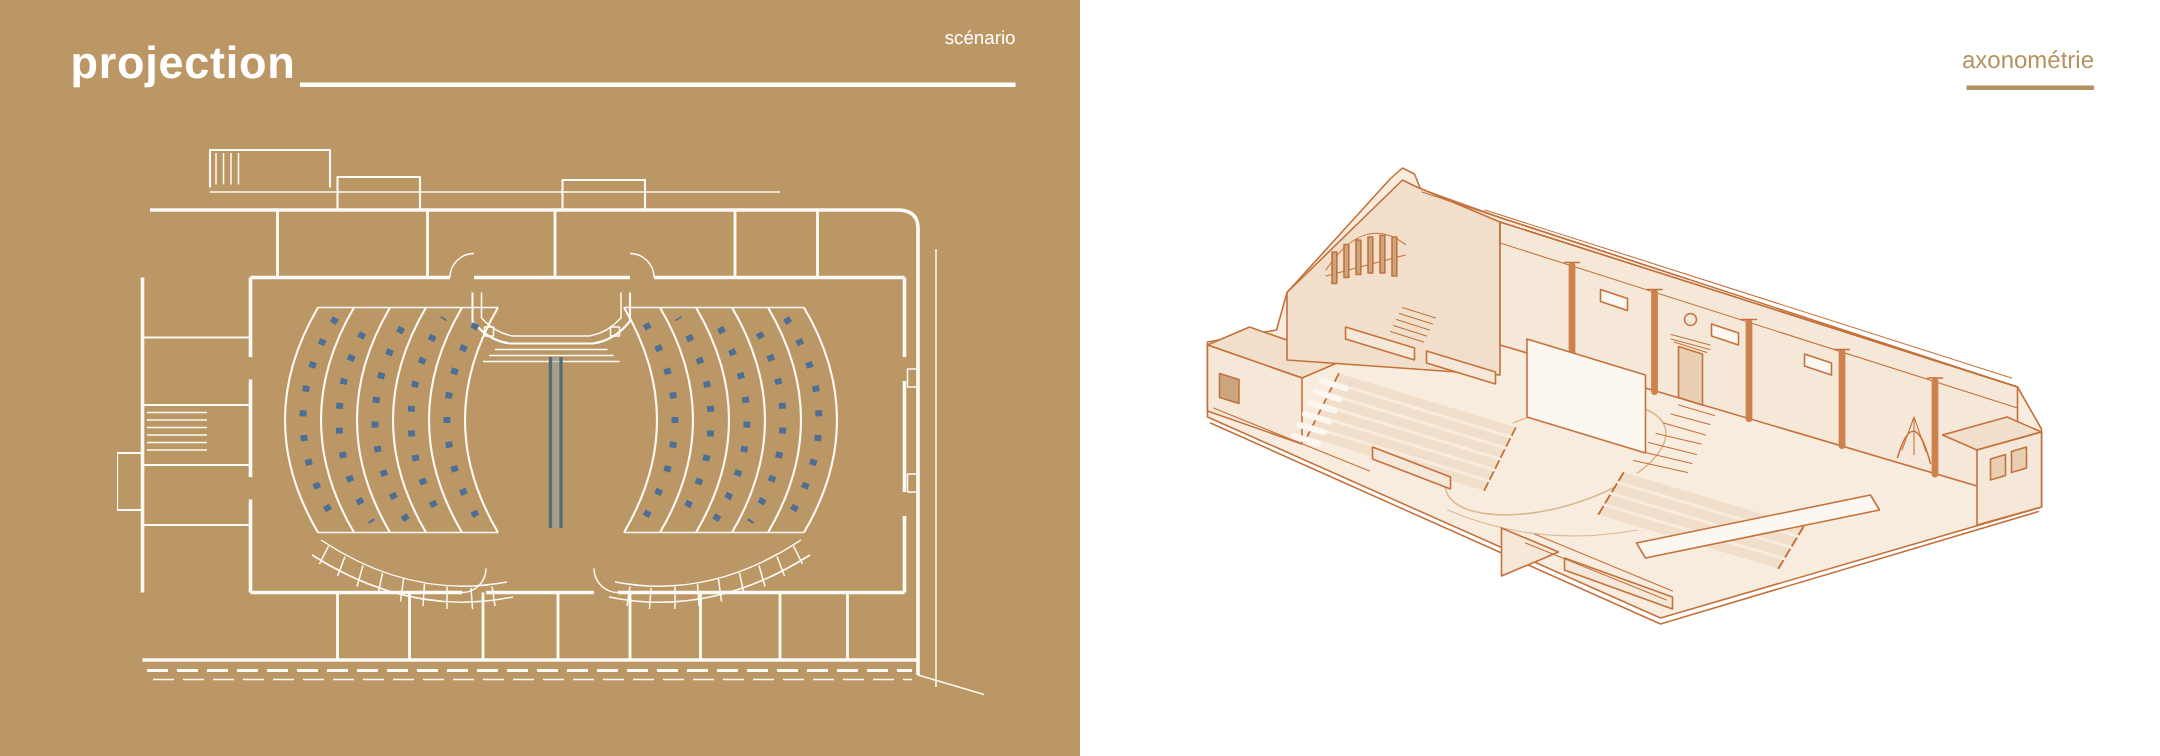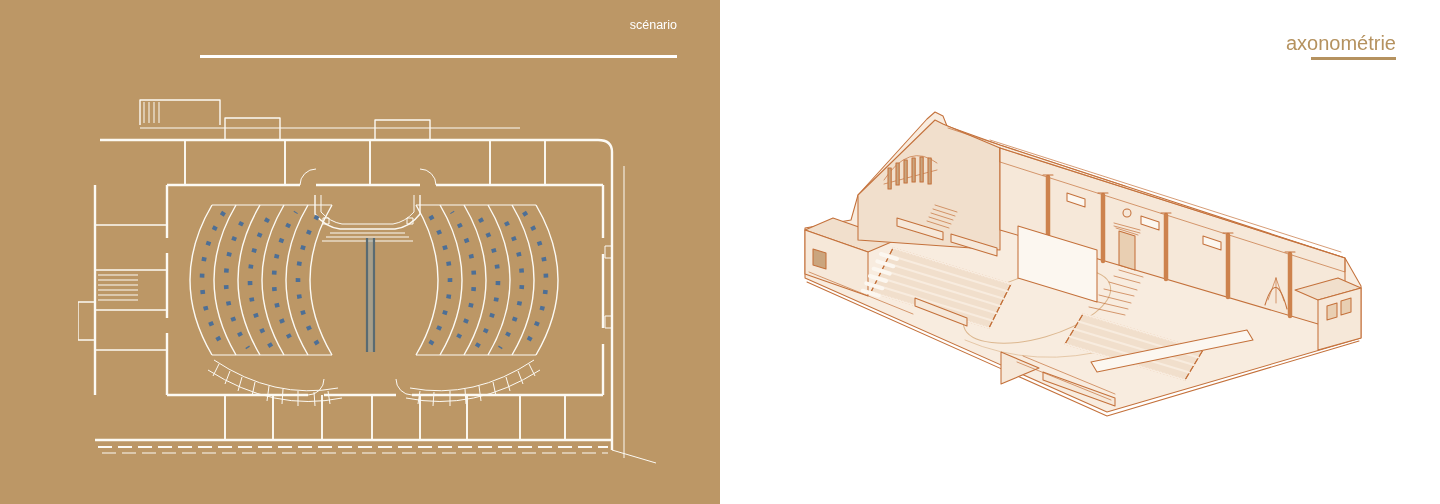--- a/index.html
+++ b/index.html
@@ -6,21 +6,21 @@
   .slide{position:relative;width:1440px;height:504px;overflow:hidden;
          font-family:"Liberation Sans", sans-serif;}
   .panel{position:absolute;top:0;height:504px;}
   #left-panel{left:0;width:720px;background:var(--tan-background);}
   #right-panel{left:720px;width:720px;background:#ffffff;}
 
   .plan-title{position:absolute;left:47px;top:26px;margin:0;
     font-size:30px;font-weight:bold;letter-spacing:.5px;color:#ffffff;}
   .title-rule{position:absolute;left:200px;top:55px;width:477px;height:3px;background:#ffffff;}
   .left-tag{position:absolute;right:43px;top:18px;font-size:12.5px;color:#ffffff;}
-  .right-tag{position:absolute;right:44px;top:32px;font-size:20px;color:var(--accent-underline);}
+  .right-tag{position:absolute;right:44px;top:32px;font-size:16px;color:var(--accent-underline);}
   .right-rule{position:absolute;right:44px;top:57px;width:85px;height:3px;background:var(--accent-underline);}
 
   #plan-wrap{position:absolute;left:78px;top:88px;width:580px;height:380px;}
   #axon-wrap{position:absolute;left:65px;top:100px;width:580px;height:330px;}
 
   
   #plan-svg path,#plan-svg rect{stroke:var(--plan-line);fill:none;stroke-linecap:butt;stroke-linejoin:round;}
   #plan-svg .sw25{stroke-width:2.4px}
   #plan-svg .sw2{stroke-width:1.9px}
   #plan-svg .sw15{stroke-width:1.4px}
@@ -43,20 +43,21 @@
   #axon-svg .rowline{stroke:#f8ecdf;stroke-width:2px}
   #axon-svg .aisle{stroke:#fcf7f0;stroke-width:4px}
   #axon-svg .faint{stroke:#dcb78f}
 </style>
 </head>
 <body>
 
 <div class="slide">
 
   <div class="panel" id="left-panel">
+    <h1 class="plan-title">projection</h1>
     <div class="title-rule"></div>
     <div class="left-tag">scénario</div>
 
     <div id="plan-wrap">
       <svg id="plan-svg" viewBox="0 0 580 380" width="580" height="380">
 
         <g>
           <path class="sw25" d="M22,52 H520 Q534,52 534,64 V362"></path>
           <path class="sw1" d="M546,78 V370"></path>
           <path class="sw25" d="M17,97 V307"></path>

